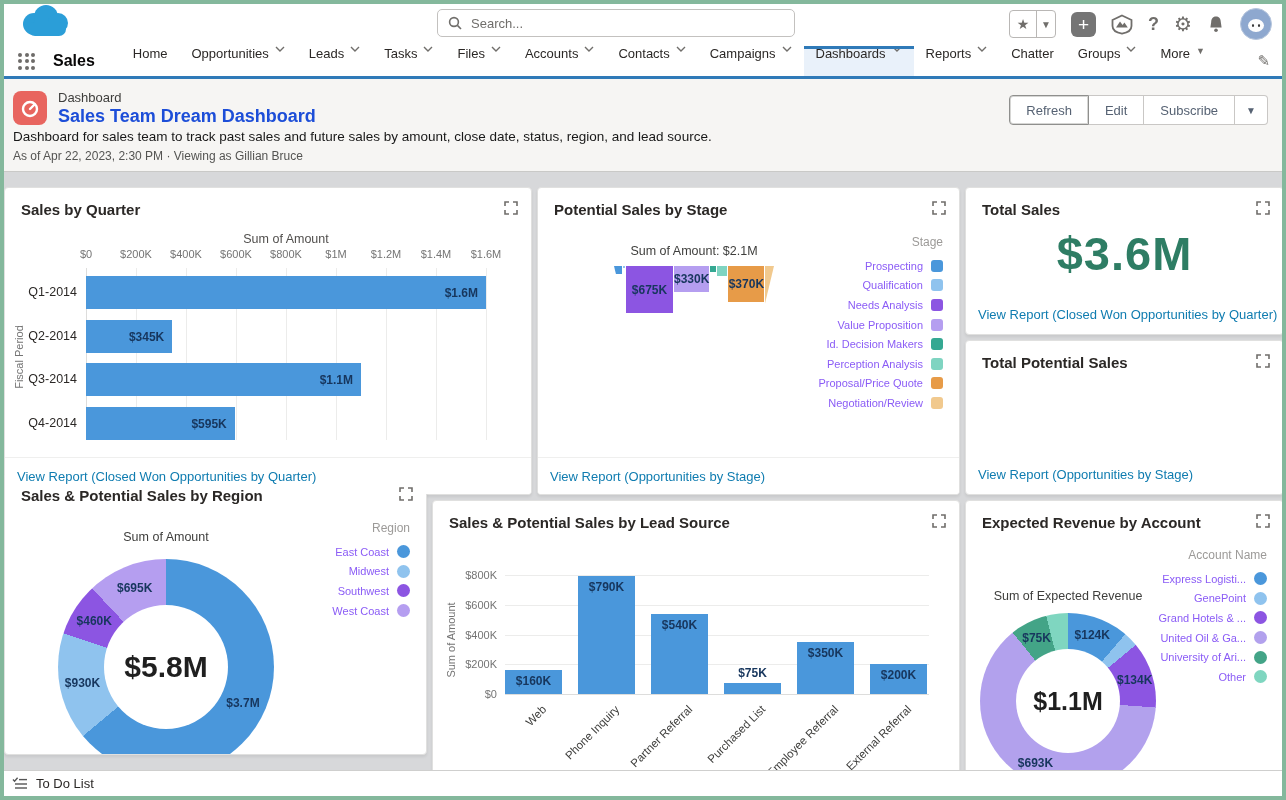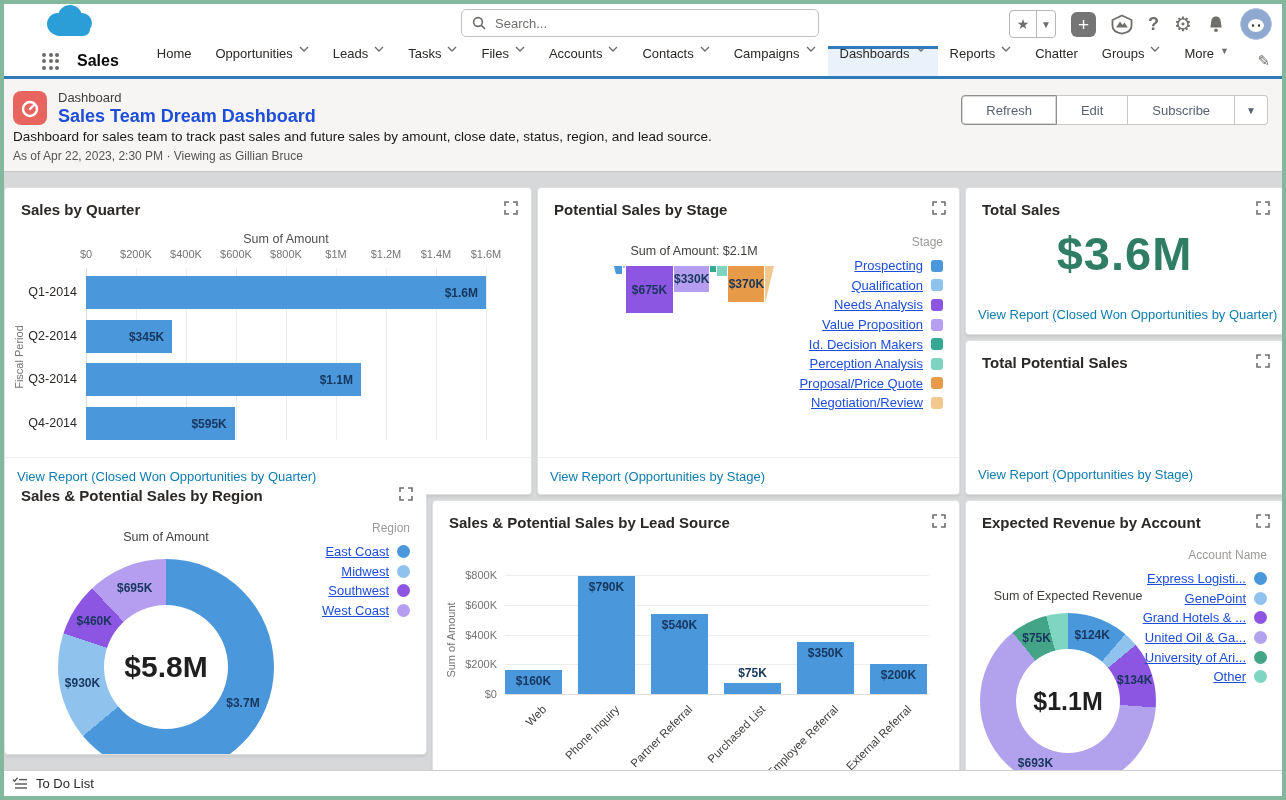--- a/index.html
+++ b/index.html
@@ -1,20 +1,20 @@
 <!DOCTYPE html>
 <html><head>
 <meta charset="utf-8">
 <style>
   html,body{margin:0;padding:0;background:#e9e9e9;font-family:"Liberation Sans",sans-serif;}
   .screen{position:relative;width:1286px;height:800px;background:#d7d8da;overflow:hidden;}
   .frame{position:absolute;inset:0;border:4px solid #84b89c;pointer-events:none;z-index:50;}
 
   
-  .topnav{position:absolute;top:0;left:0;right:0;height:79px;background:#fff;z-index:10;padding-left:24px;}
+  .topnav{position:absolute;top:0;left:0;right:0;height:79px;background:#fff;z-index:10;}
   .nav-row1{position:relative;height:46px;}
   .cloud-logo{position:absolute;left:16px;top:2px;}
   .search-box{position:absolute;left:437px;top:9px;width:358px;height:28px;border:1px solid #c3c1bf;border-radius:5px;background:#fff;display:flex;align-items:center;padding:0 10px;box-sizing:border-box;gap:7px;}
   .search-box input{border:none;outline:none;font-size:13px;color:#3e3e3c;width:100%;font-family:"Liberation Sans",sans-serif;background:transparent;}
   .search-box input::placeholder{color:#706e6b;}
   .nav-icons{position:absolute;right:14px;top:8px;display:flex;align-items:center;gap:15px;}
   .fav-group{display:flex;border:1px solid #b9b7b5;border-radius:4px;height:26px;align-items:stretch;}
   .fav-star{width:26px;display:flex;align-items:center;justify-content:center;color:#706e6b;font-size:14px;}
   .fav-caret{width:18px;display:flex;align-items:center;justify-content:center;border-left:1px solid #b9b7b5;color:#706e6b;font-size:10px;}
   .plus-btn{width:25px;height:25px;border-radius:6px;background:#757575;color:#fff;display:flex;align-items:center;justify-content:center;font-size:19px;line-height:1;}
@@ -37,21 +37,21 @@
   .nav-blue-bar{position:absolute;left:0;right:0;bottom:0;height:3px;background:#2f7ab8;}
 
   
   .dash-header{position:absolute;top:79px;left:0;right:0;height:92px;background:#f6f5f3;border-bottom:1px solid #c9c9c7;z-index:9;}
   .dash-icon{position:absolute;left:13px;top:12px;width:34px;height:34px;border-radius:8px;background:#e8655f;display:flex;align-items:center;justify-content:center;}
   .dash-type{position:absolute;left:58px;top:11px;font-size:13px;color:#3e3e3c;}
   .dash-title{position:absolute;left:58px;top:27px;font-size:18px;font-weight:700;color:#1d4ed8;}
   .dash-desc{position:absolute;left:13px;top:50px;font-size:13.5px;color:#181818;}
   .dash-meta{position:absolute;left:13px;top:70px;font-size:12px;color:#545452;}
   .hdr-buttons{position:absolute;right:18px;top:16px;display:flex;align-items:stretch;height:30px;}
-  .hdr-btn{display:flex;align-items:center;padding:0 24px;background:#fff;border:1px solid #c9c7c5;border-left:none;font-size:13px;color:#566273;cursor:pointer;}
+  .hdr-btn{display:flex;align-items:center;padding:0 16px;background:#fff;border:1px solid #c9c7c5;border-left:none;font-size:13px;color:#566273;cursor:pointer;}
   .hdr-btn.first{border-left:1px solid #8f8f8d;border:1px solid #8f8f8d;border-radius:4px 0 0 4px;box-shadow:inset 0 0 0 1px #d6d6d4;}
   .hdr-btn.caret-btn{border-radius:0 4px 4px 0;padding:0 11px;font-size:10px;color:#566273;}
 
   
   .card{position:absolute;background:#fff;border:1px solid #e0e0df;border-radius:4px;box-shadow:0 2px 3px rgba(0,0,0,.07);overflow:hidden;}
   .card-title{position:absolute;top:13px;left:16px;font-size:15px;font-weight:700;color:#2b2826;z-index:3;}
   .expand{position:absolute;top:13px;right:13px;z-index:3;cursor:pointer;display:flex;}
   .chart-body{position:absolute;inset:0;}
   .card-footer{position:absolute;left:0;right:0;bottom:0;height:36px;display:flex;align-items:center;padding-left:12px;background:#fff;z-index:3;}
   .card-footer.sep{border-top:1px solid #efefee;}
@@ -65,21 +65,21 @@
   .tick.right{text-align:right;}
   .gridline-v{position:absolute;width:1px;background:#ececeb;}
   .gridline-h{position:absolute;height:1px;background:#ececeb;}
   .cat-label{position:absolute;font-size:12.5px;color:#2b2826;text-align:right;}
   .bar{position:absolute;background:#4a97db;}
   .bar-value{position:absolute;font-size:12px;font-weight:700;color:#17365d;}
   .rot-label{position:absolute;font-size:11px;color:#747474;transform:rotate(-90deg);white-space:nowrap;}
   .xcat{position:absolute;font-size:11.5px;color:#3e3e3c;text-align:right;transform:rotate(-45deg);transform-origin:100% 0;white-space:nowrap;}
   .legend{position:absolute;display:flex;flex-direction:column;align-items:flex-end;}
   .legend-title{font-size:12px;color:#9c9a98;margin-bottom:7px;}
-  .legend-item{display:flex;align-items:center;gap:8px;height:19.6px;font-size:13px;color:#1d4ed8;text-decoration:underline;}
+  .legend-item{display:flex;align-items:center;gap:8px;height:19.6px;font-size:11px;color:#8b5cf6;}
   .swatch{width:12px;height:12px;border-radius:3px;flex:0 0 auto;}
   .swatch.circle{width:13px;height:13px;border-radius:50%;}
   .funnel{position:absolute;display:flex;gap:1px;clip-path:polygon(0% 0%,100% 0%,72% 100%,28% 100%);}
   .funnel-seg{width:100%;display:flex;align-items:center;justify-content:center;font-size:12px;font-weight:700;color:#17365d;}
   .donut{position:absolute;border-radius:50%;}
   .donut-hole{position:absolute;border-radius:50%;background:#fff;}
   .donut-label{position:absolute;font-size:12px;font-weight:700;color:#17365d;transform:translate(-50%,-50%);white-space:nowrap;}
   .donut-center{position:absolute;font-weight:600;color:#1f1f1f;transform:translate(-50%,-50%);}
 
   

